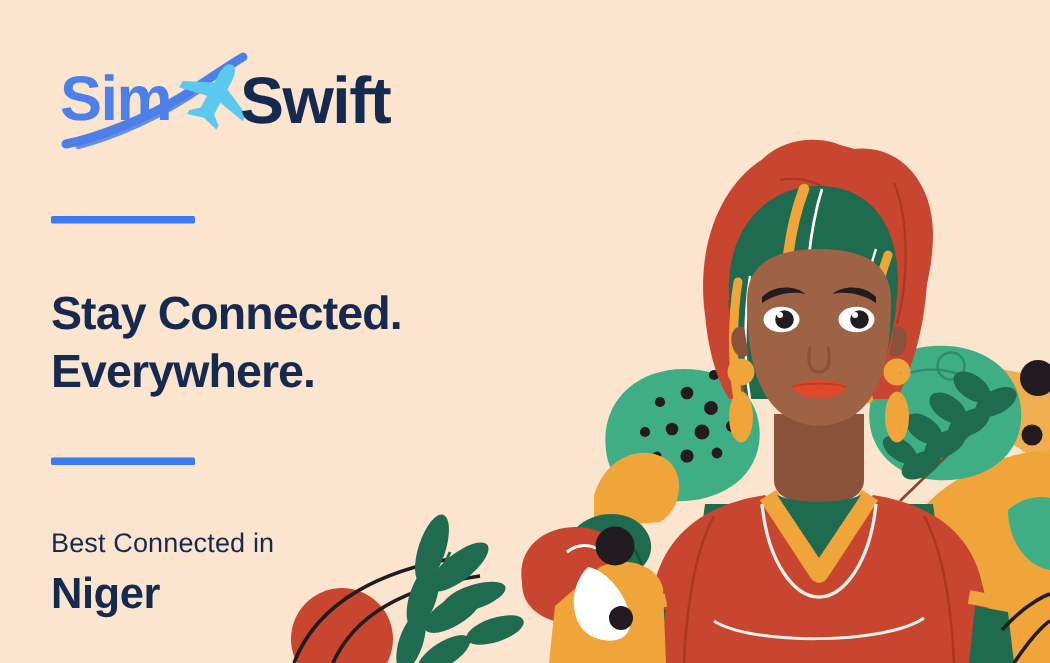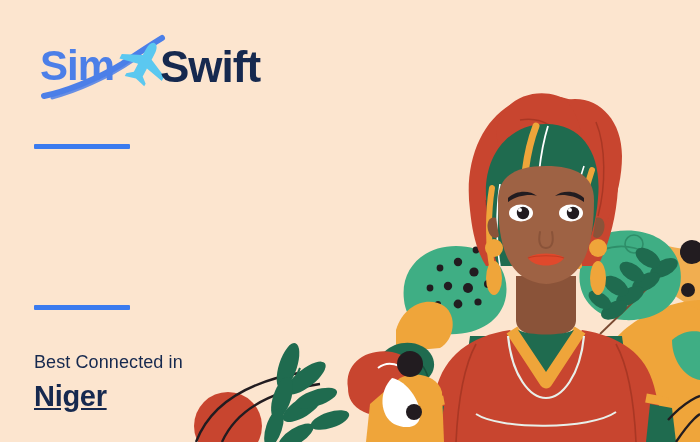--- a/index.html
+++ b/index.html
@@ -73,21 +73,20 @@
   }
   .country {
     position: absolute;
     left: 34px;
     top: 380px;
     margin: 0;
     color: #16294F;
     font-size: 29px;
     font-weight: bold;
     letter-spacing: -0.3px;
-    text-decoration: underline;
   }
 </style>
 </head>
 <body>
 
 <div id="banner">
 
   <svg id="artwork" viewBox="0 0 700 442" xmlns="http://www.w3.org/2000/svg" aria-hidden="true">
     <defs>
       <clipPath id="frame">
@@ -285,20 +284,22 @@
                    L15 18 L15 12 C15 6 17 2 20 2 Z" fill="#5BC8F0"></path>
         </g>
 
         <text x="6" y="50" font-family="'Liberation Sans', sans-serif" font-size="42" font-weight="bold" fill="#4C7FE8" letter-spacing="-1">Sim</text>
         <text x="126" y="52" font-family="'Liberation Sans', sans-serif" font-size="44" font-weight="bold" fill="#16294F" letter-spacing="-1">Swift</text>
       </svg>
     </div>
 
     <div class="rule rule-top"></div>
 
+    <h1 class="headline">Stay Connected.
+Everywhere.</h1>
 
     <div class="rule rule-mid"></div>
 
     <p class="subtitle">Best Connected in</p>
 
     <p class="country">Niger</p>
 
   </div>
 </div>
 

